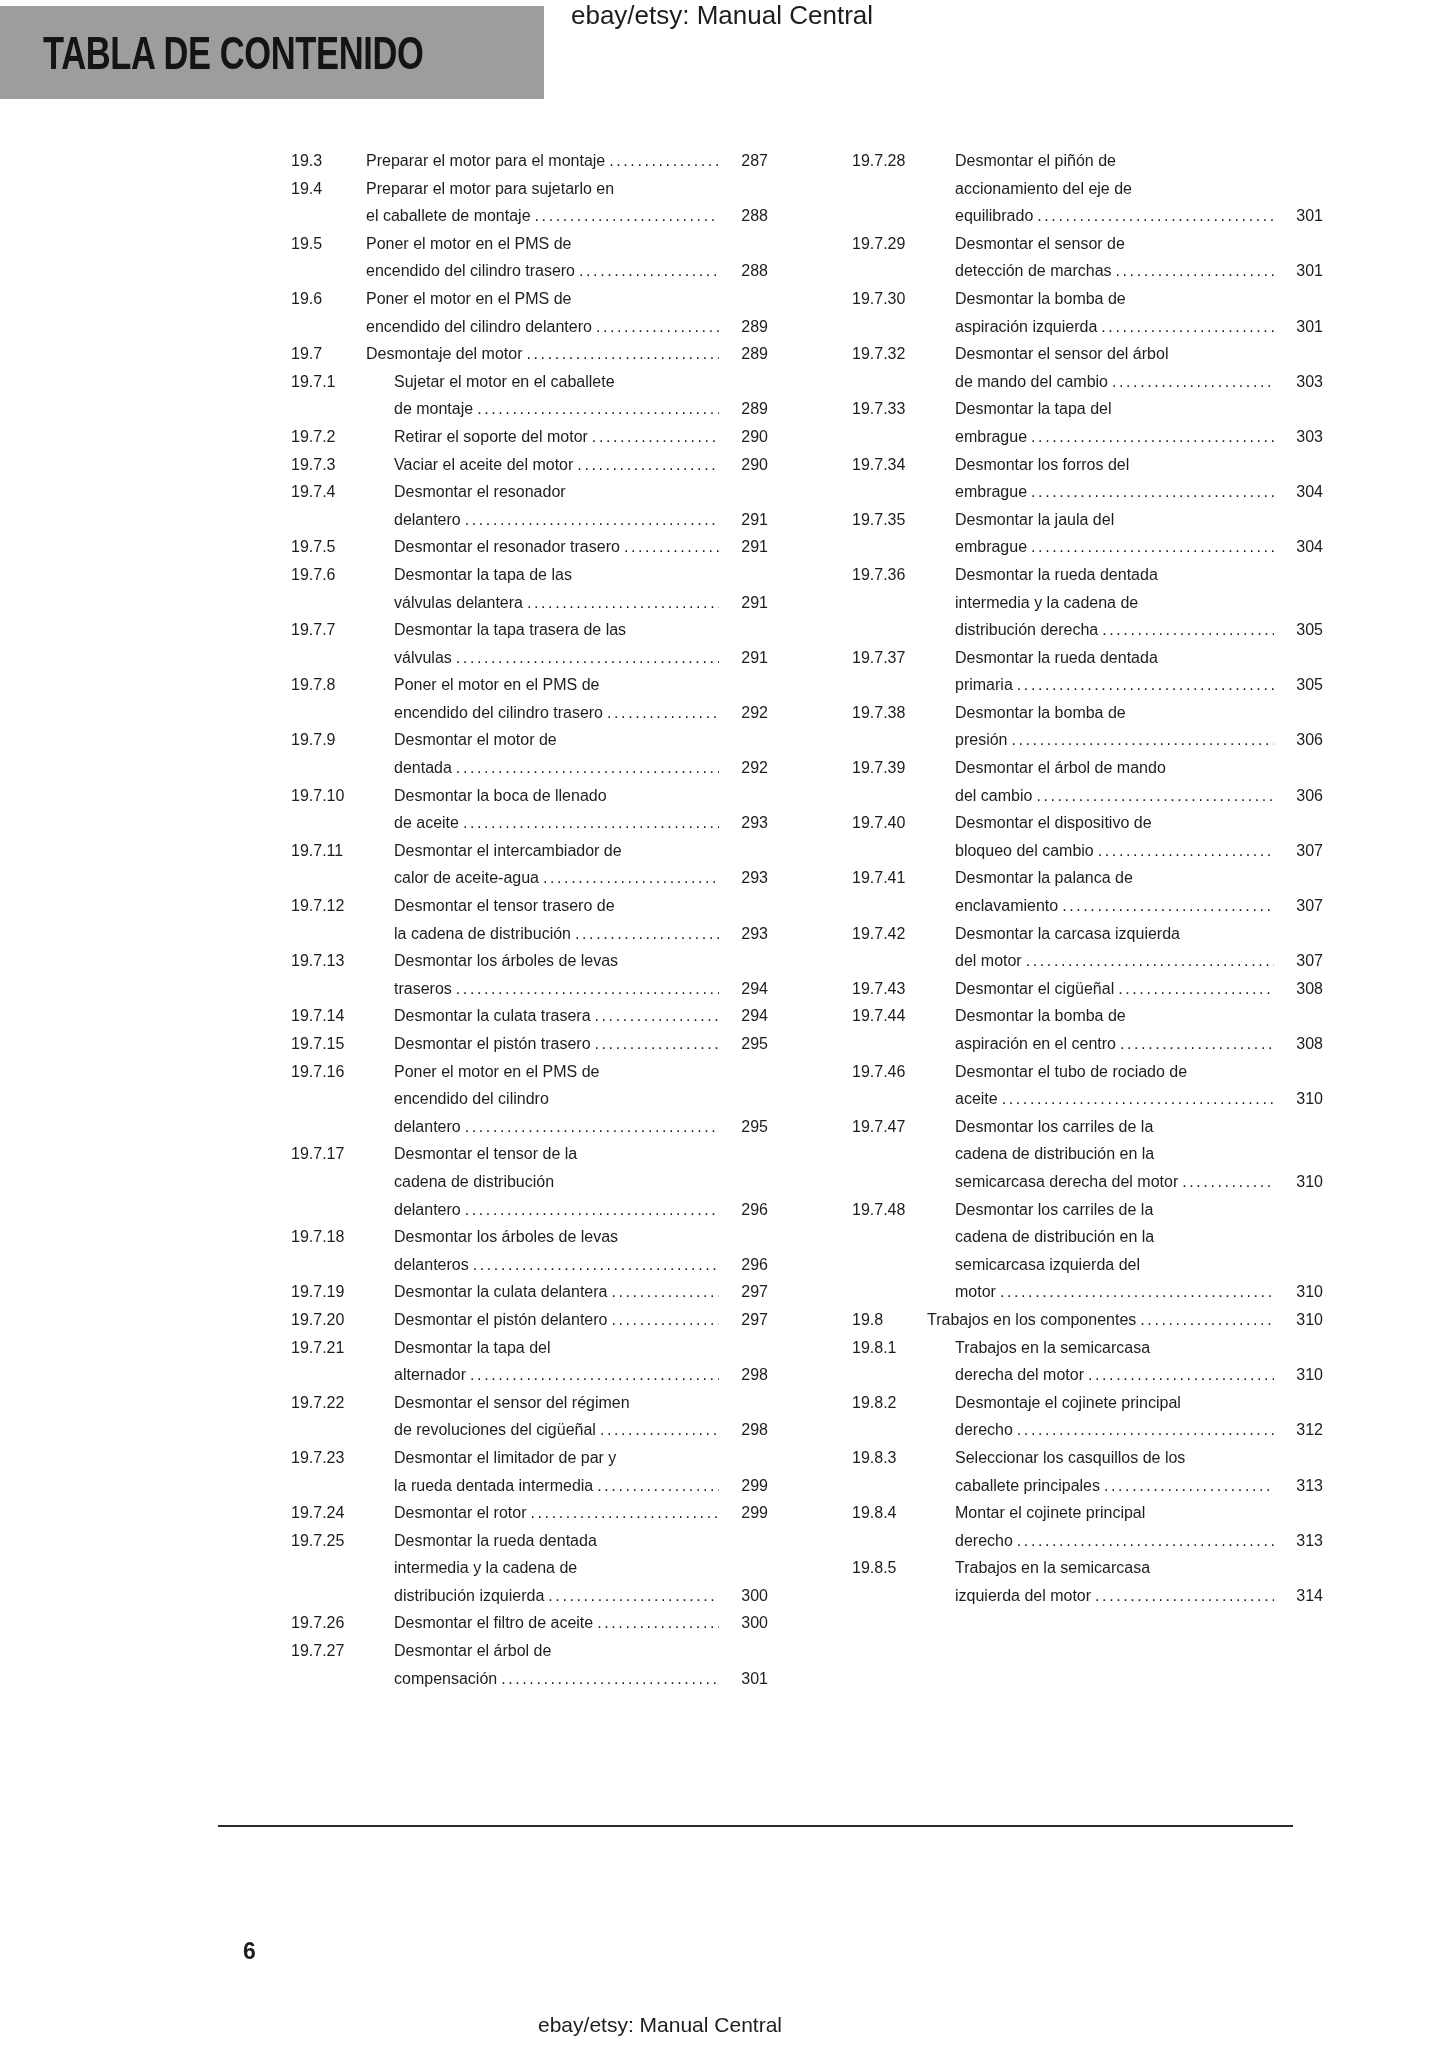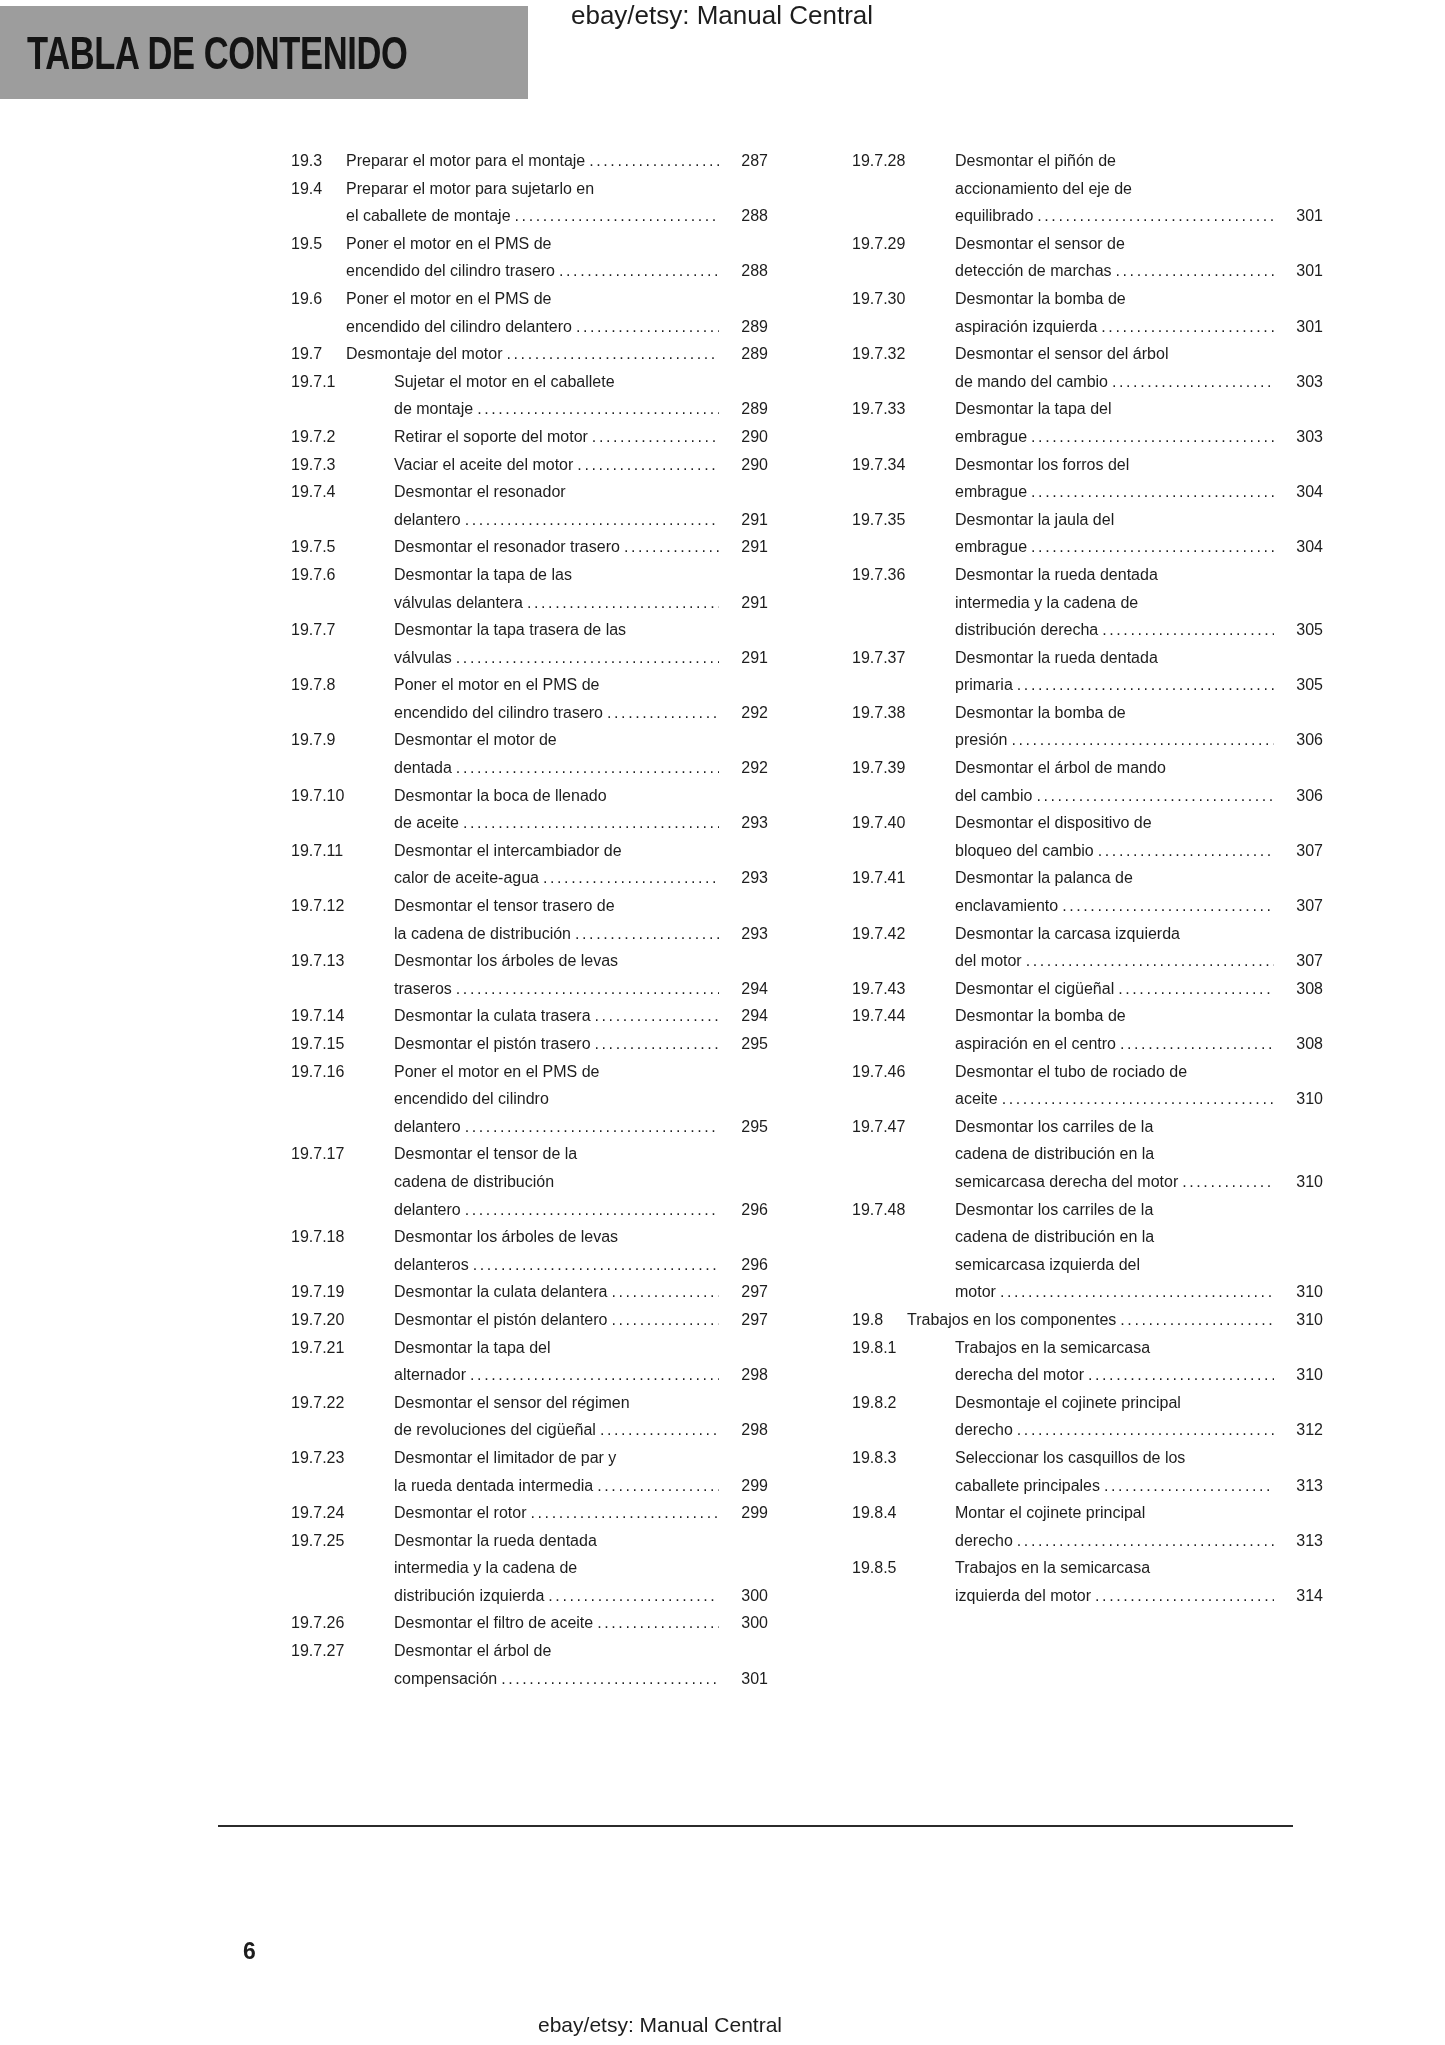--- a/index.html
+++ b/index.html
@@ -6,39 +6,39 @@
   body{
     width:1445px;height:2045px;position:relative;overflow:hidden;
     background:#ffffff;color:#1d1d1d;
     font-family:"Liberation Sans","DejaVu Sans",sans-serif;
   }
   .page{position:absolute;inset:0;}
 
   
   .toc-title-box{
     position:absolute;left:0;top:6px;width:528px;height:93px;
-    background:#9d9d9d;display:flex;align-items:center;
+    background:#9d9d9d;display:flex;align-items:center;padding-left:16px;
   }
   .toc-title{
     font-size:46px;font-weight:bold;letter-spacing:-0.5px;color:#141414;
     transform:scaleX(0.75);transform-origin:left center;
     padding-left:36px;white-space:nowrap;
   }
   .header-title{
     position:absolute;top:0;left:722px;transform:translateX(-50%);
     font-size:26px;line-height:30px;white-space:nowrap;color:#1d1d1d;
   }
 
   
   .col{position:absolute;top:147px;font-size:16px;line-height:27.6px;}
   .col-left{left:291px;width:477px;}
   .col-right{left:852px;width:471px;}
   .entry{position:relative;}
   .num{position:absolute;left:0;top:0;white-space:nowrap;}
-  .entry.lv2 .body{margin-left:55px;}
+  .entry.lv2 .body{margin-left:75px;}
   .entry.lv3 .body{margin-left:103px;}
   .tl{white-space:nowrap;}
   .tl.last{display:flex;align-items:baseline;}
   .txt{white-space:nowrap;flex:none;}
   .dots{
     flex:1 1 auto;overflow:hidden;white-space:nowrap;
     margin:0 9px 0 4px;letter-spacing:2.6px;min-width:0;
   }
   .dots::after{content:"...................................................................................................";}
   .pg{flex:none;min-width:40px;text-align:right;}

